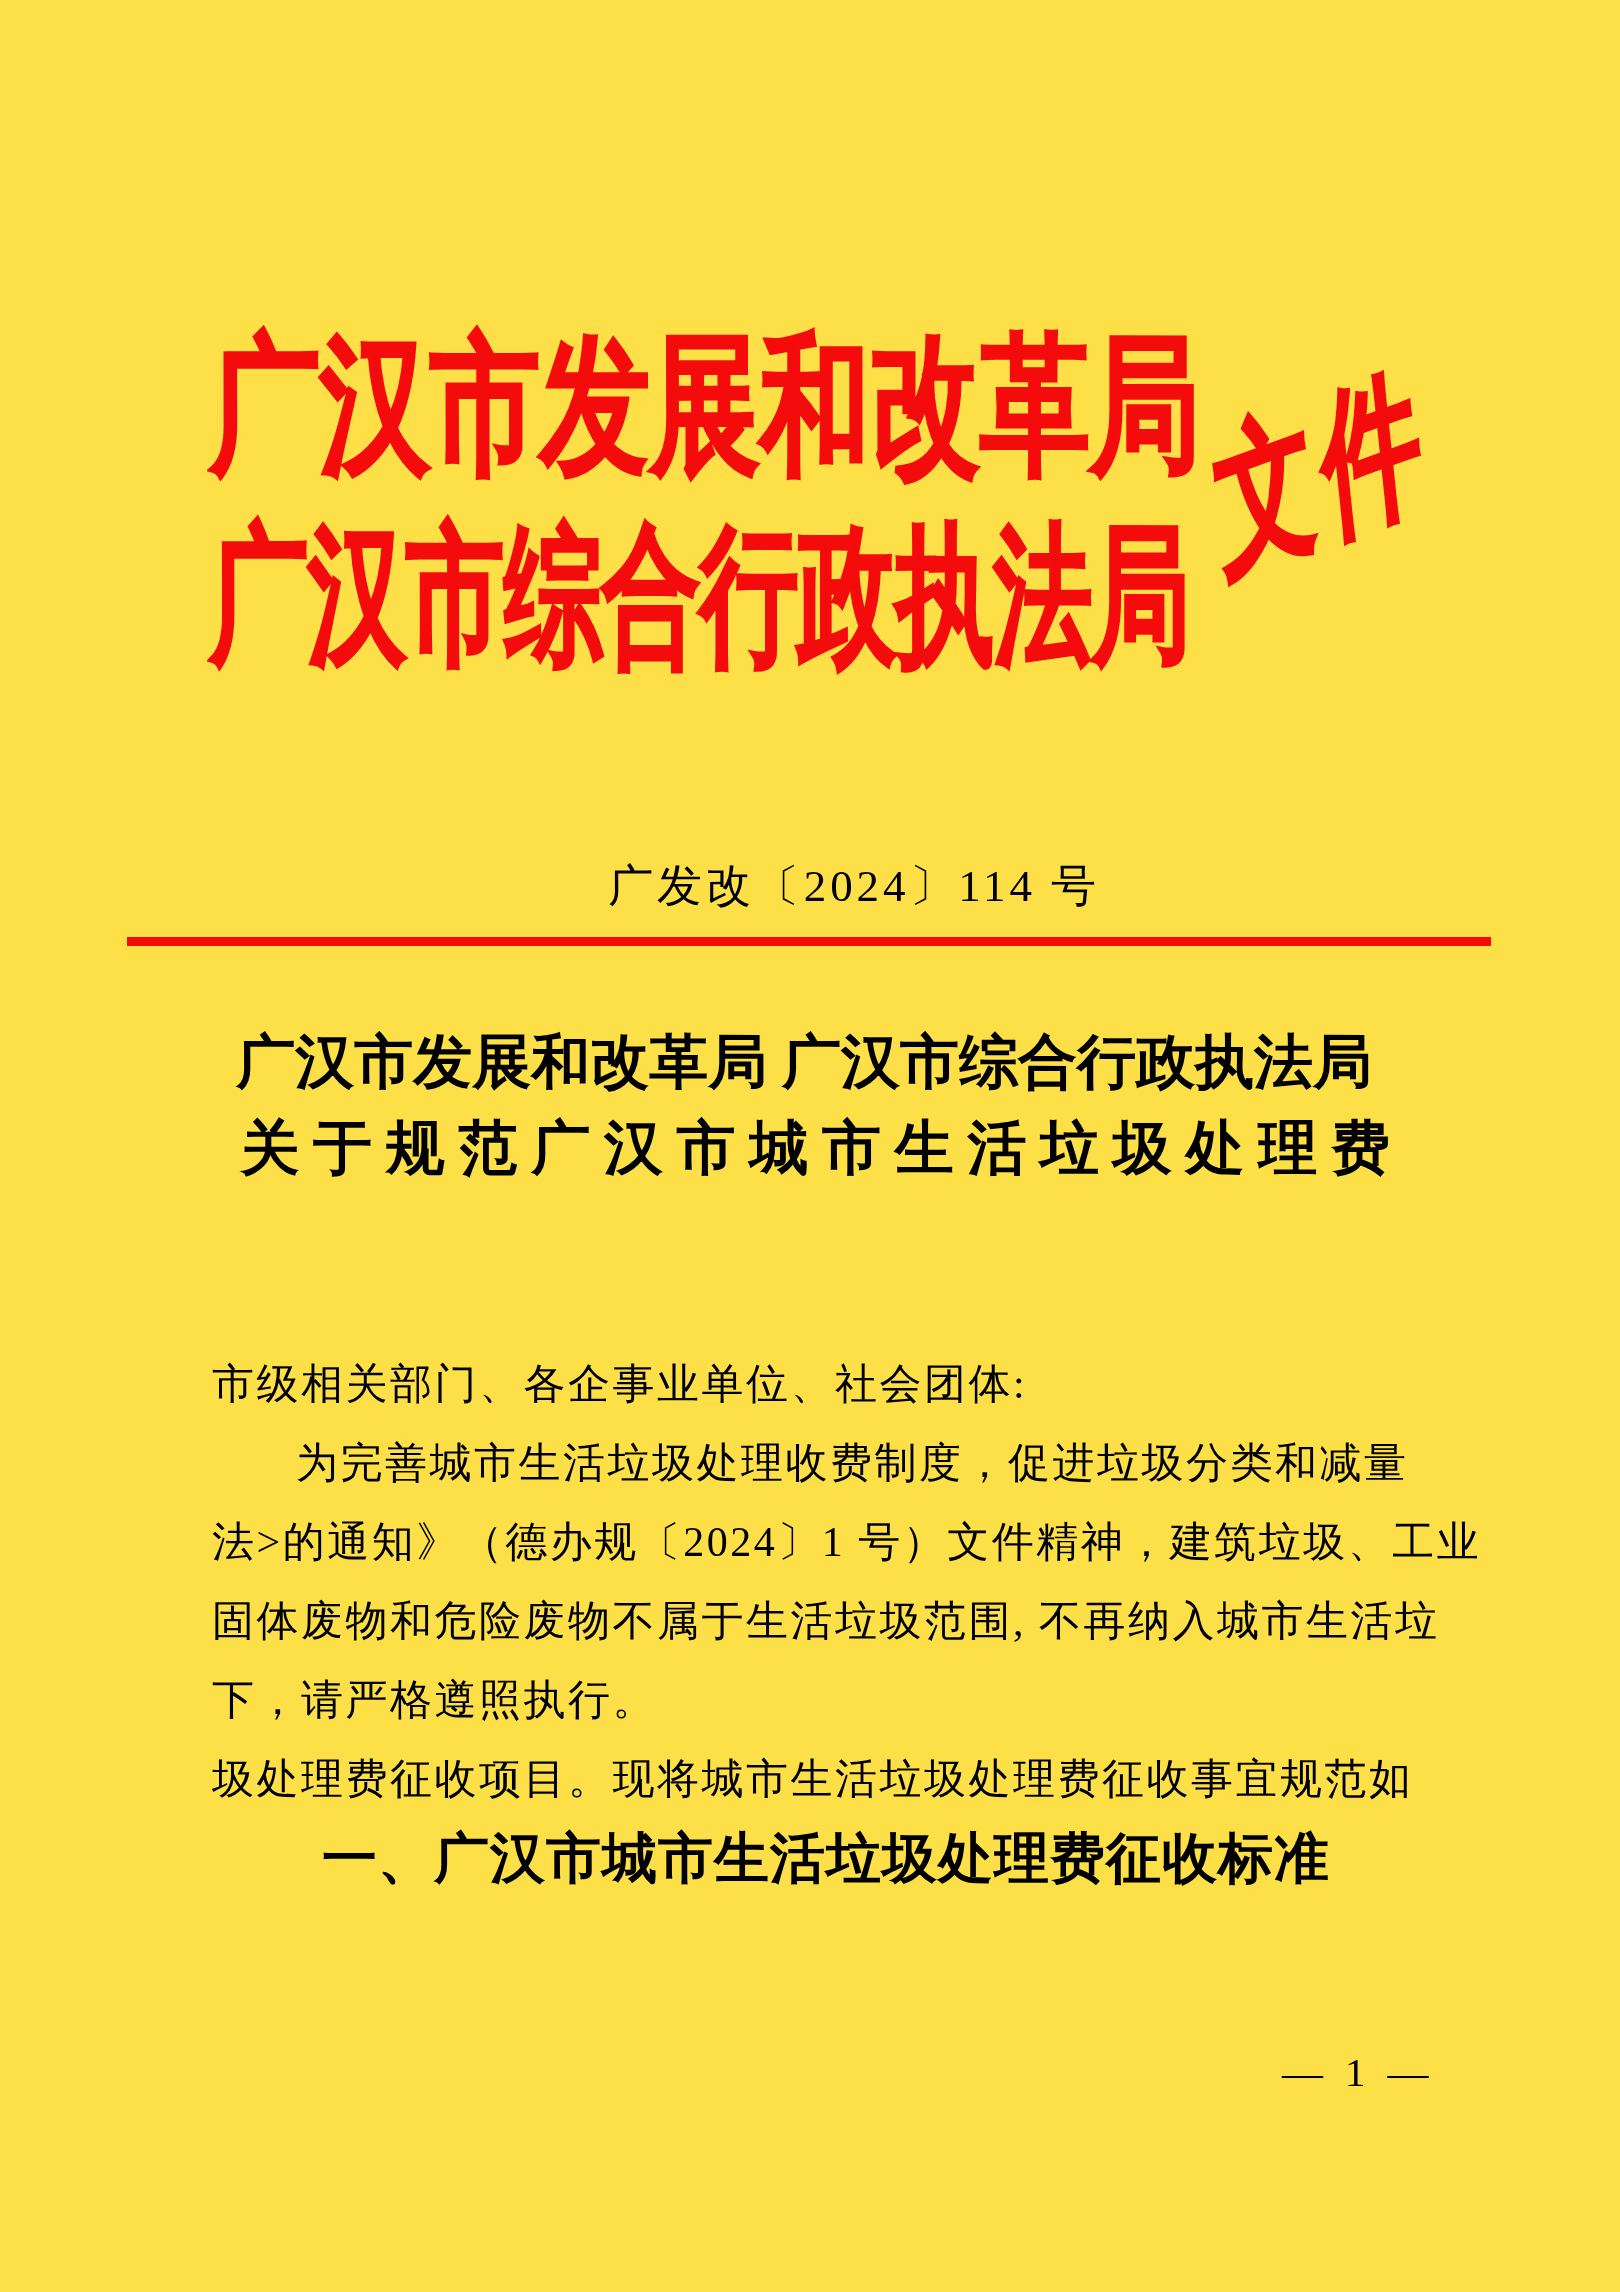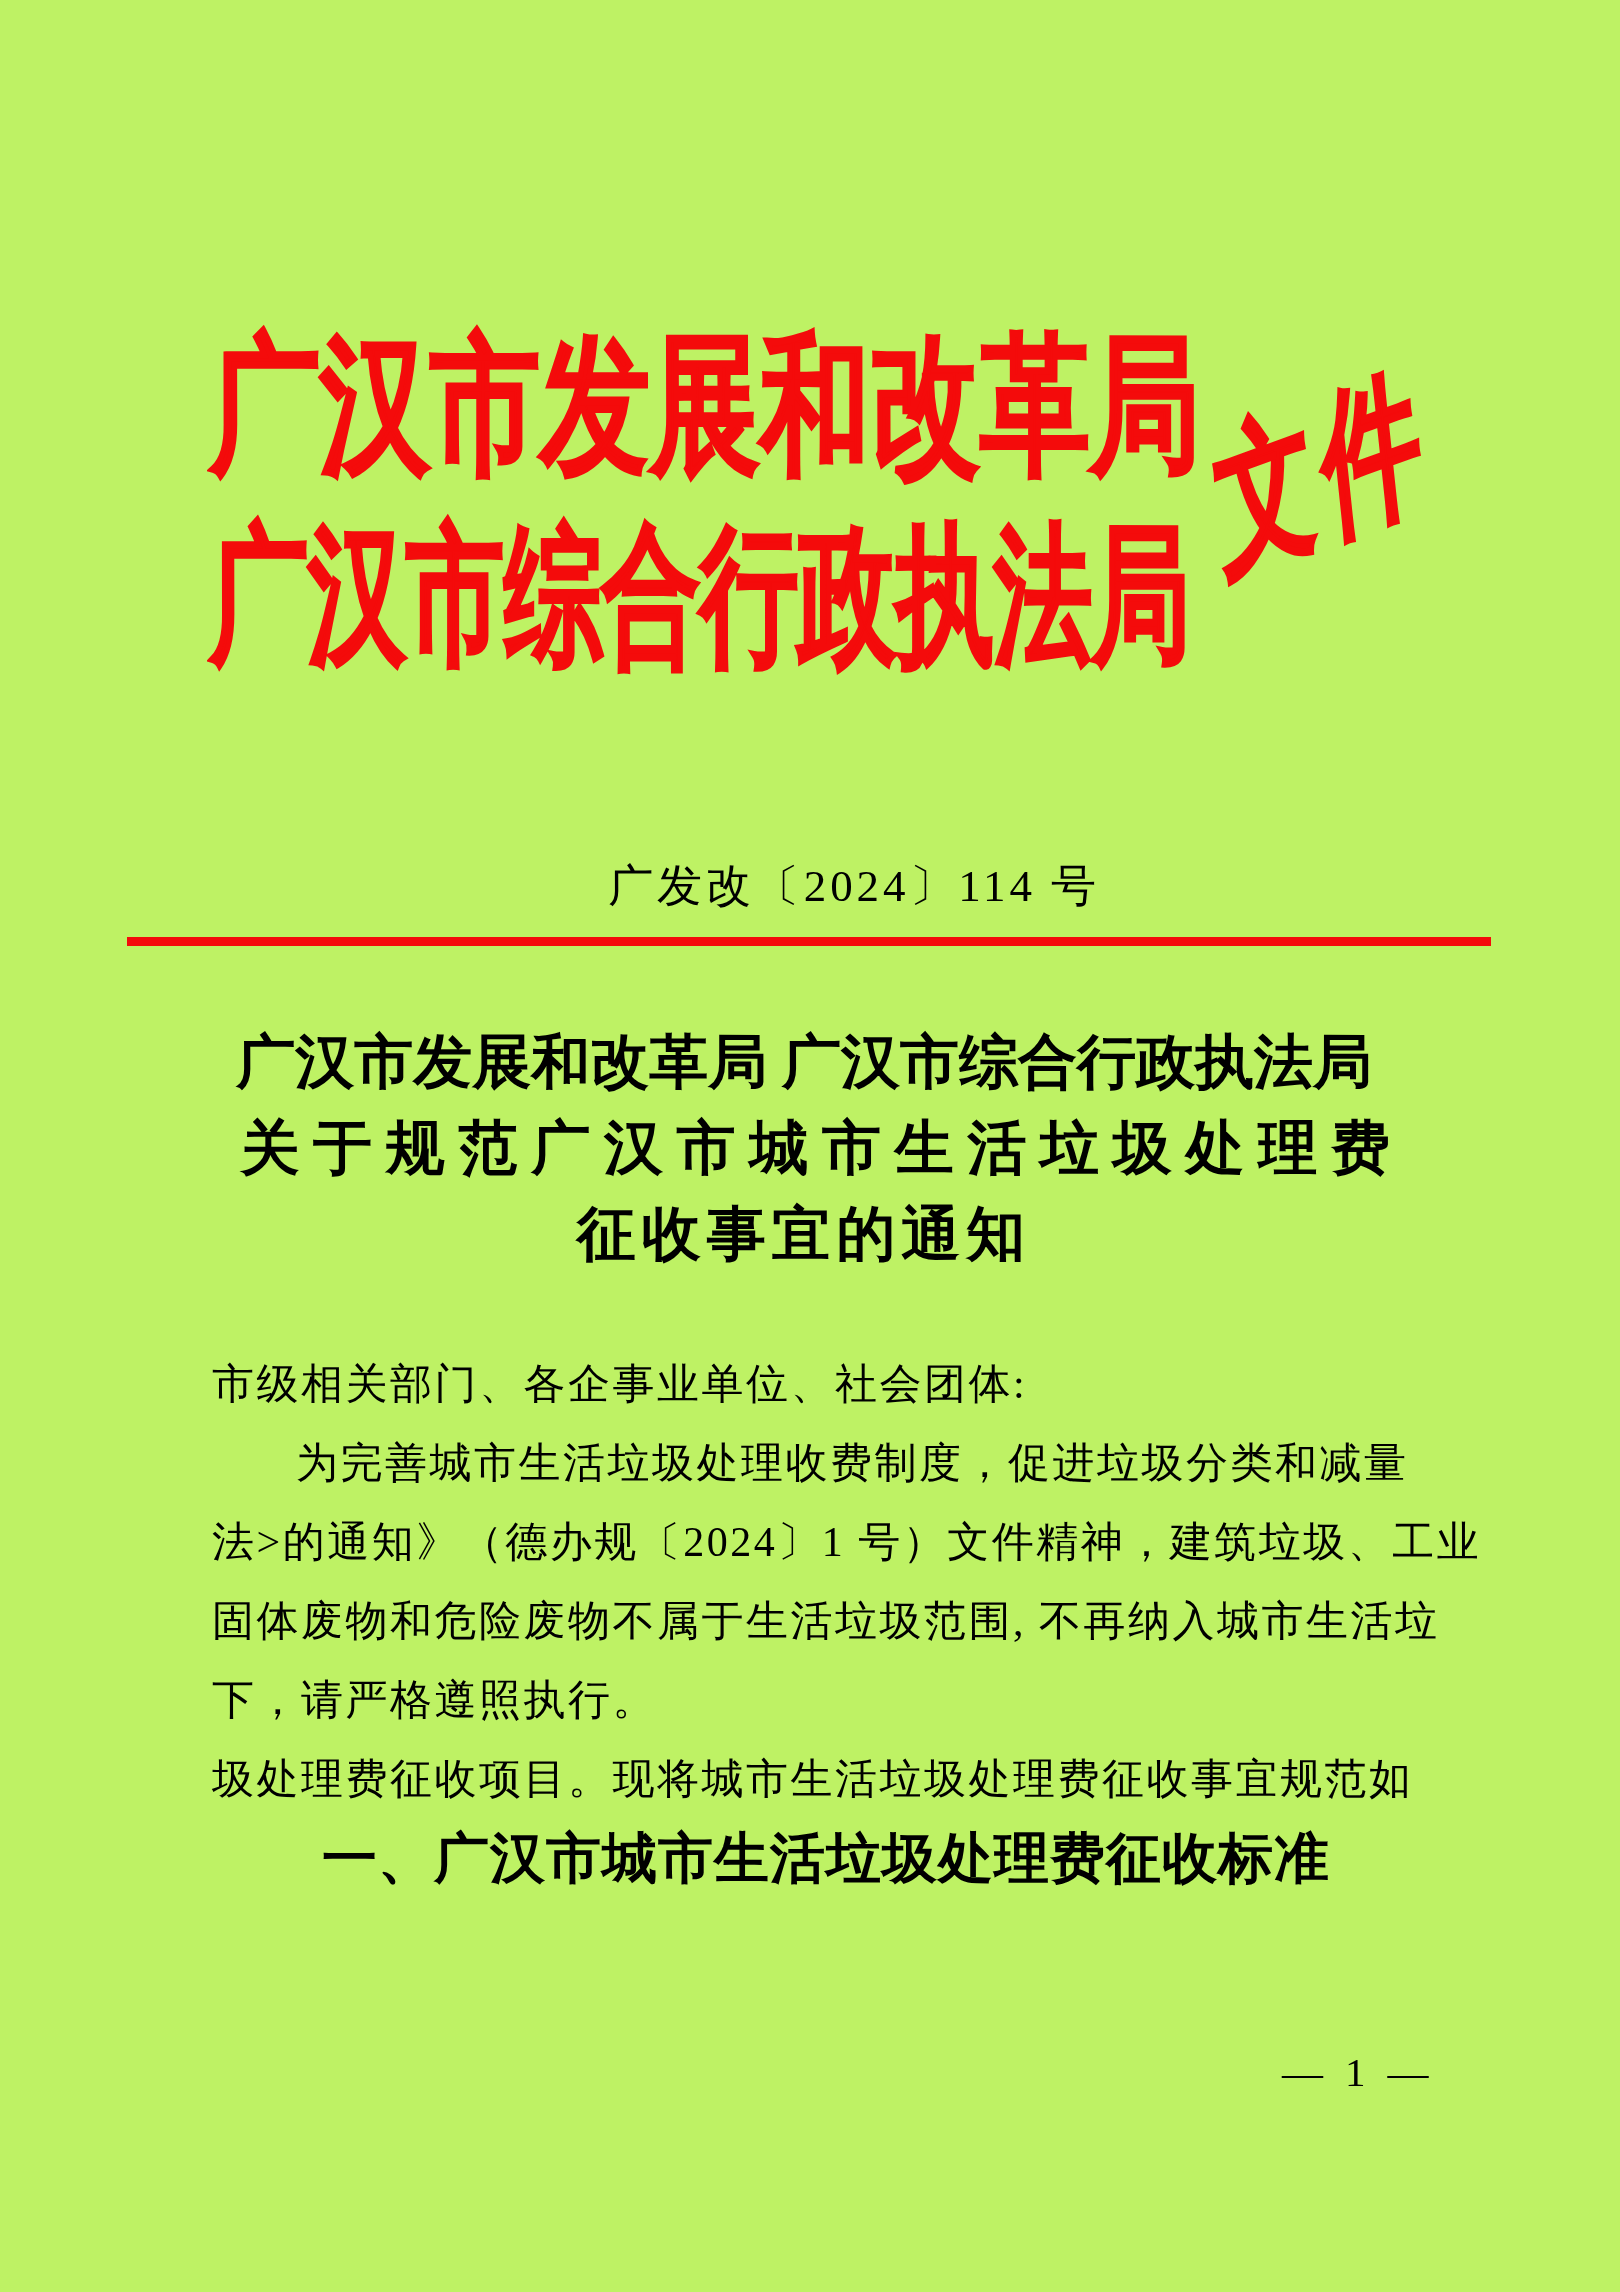--- a/index.html
+++ b/index.html
@@ -1,20 +1,20 @@
 <!DOCTYPE html>
 <html><head>
 <meta charset="utf-8">
 <style>
   html,body { margin:0; padding:0; background:#e8e8e8; }
   .page {
     position:relative;
     width:1620px; height:2293px;
     margin:0 auto;
-    background:#bef264;
+    background:#fde047;
     font-family:"Liberation Serif","DejaVu Serif",serif;
     color:#000;
     overflow:hidden;
   }
 
   
   .agency {
     position:absolute;
     font-weight:900;
     color:#f40b0b;
@@ -115,21 +115,20 @@
     <div class="wenjian">文件</div>
   </div>
 
   <div class="doc-number">广发改〔2024〕114 号</div>
 
   <div class="red-rule"></div>
 
   <div class="title">
     <div class="t1">广汉市发展和改革局 广汉市综合行政执法局</div>
     <div class="t2">关于规范广汉市城市生活垃圾处理费</div>
-    <div class="t3">征收事宜的通知</div>
   </div>
 
   <div class="body-block">
     <div class="body-line salutation">市级相关部门、各企事业单位、社会团体:</div>
     <div class="body-line indent">为完善城市生活垃圾处理收费制度，促进垃圾分类和减量</div>
     <div class="body-line">法&gt;的通知》（德办规〔2024〕1 号）文件精神，建筑垃圾、工业</div>
     <div class="body-line">固体废物和危险废物不属于生活垃圾范围, 不再纳入城市生活垃</div>
     <div class="body-line">下，请严格遵照执行。</div>
     <div class="body-line">圾处理费征收项目。现将城市生活垃圾处理费征收事宜规范如</div>
     <div class="body-line heading">一、广汉市城市生活垃圾处理费征收标准</div>

